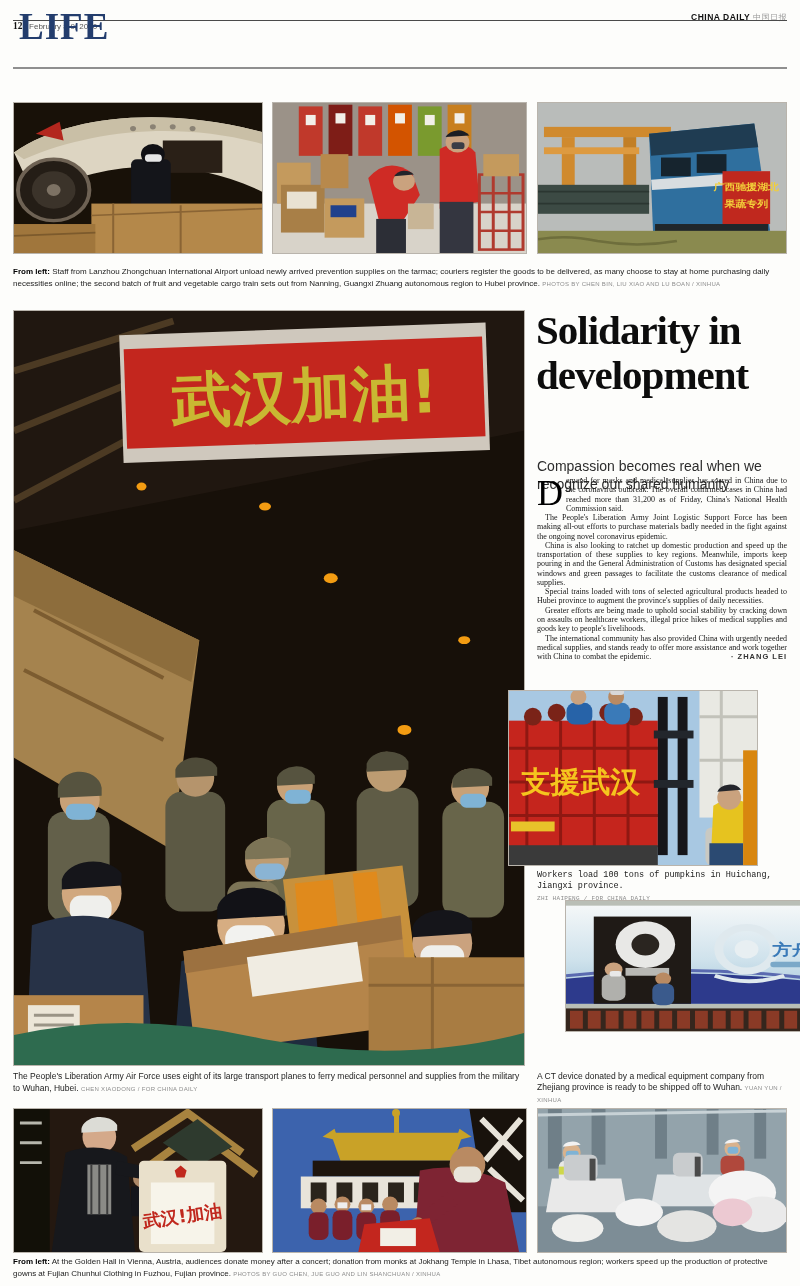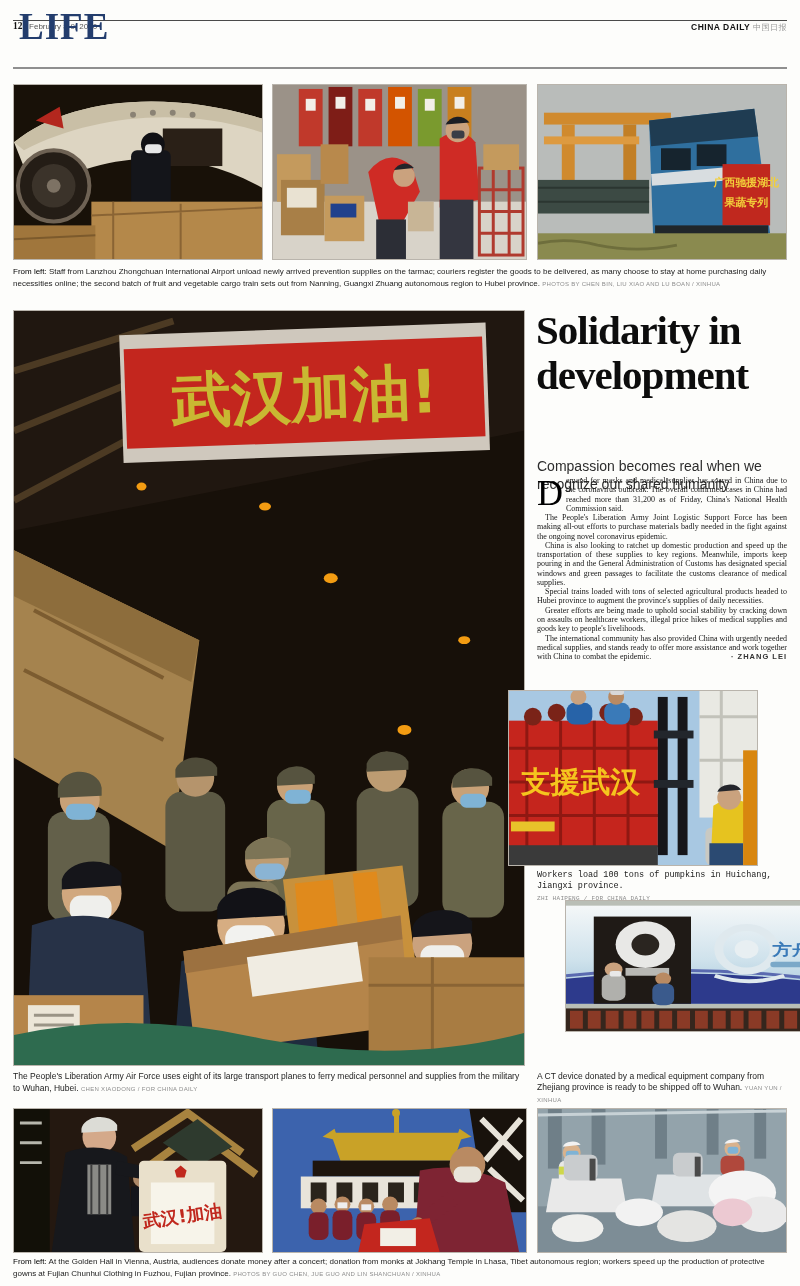--- a/index.html
+++ b/index.html
@@ -5,42 +5,42 @@
   * { margin:0; padding:0; box-sizing:border-box; }
   html,body { background:#e9e9e9; }
   .page {
     position:relative; width:800px; height:1286px; margin:0 auto;
     background:#fdfdfb; overflow:hidden;
     font-family:"Liberation Sans", sans-serif; color:#1a1a1a;
   }
   
   .hdr-left { position:absolute; left:13px; top:21px; font-size:8px; color:#555; }
   .hdr-left b { font-size:9.5px; color:#111; font-family:"Liberation Serif", serif; }
-  .hdr-right { position:absolute; right:13px; top:22px; font-size:8.5px; font-weight:bold; letter-spacing:.5px; color:#111;margin-left:45px; }
+  .hdr-right { position:absolute; right:13px; top:12px; font-size:8.5px; font-weight:bold; letter-spacing:.5px; color:#111;margin-left:45px; }
   .hdr-right .cn { font-weight:normal; color:#999; font-size:8px; }
   .hdr-rule { position:absolute; left:13px; right:13px; top:20px; height:1px; background:#4a4a4a; }
   .masthead {
     position:absolute; left:12px; top:5px;
     font-family:"Liberation Serif", serif; font-weight:bold;
     font-size:37px; letter-spacing:1px; color:#233d6d;margin-left:7px;
   }
   .section-rule { position:absolute; left:13px; right:13px; top:67px; height:2px; background:#8f8f8f; }
 
   
   .photo { position:absolute; border:1px solid #b9b4ac; background:#ccc; overflow:hidden; }
   .photo svg { display:block; width:100%; height:100%; }
 
-  .strip-top .photo { top:84px; height:176px; }
+  .strip-top .photo { top:102px; height:152px; }
   #photo-airport { left:13px;  width:250px; }
   #photo-courier { left:272px; width:255px; }
   #photo-train   { left:537px; width:250px; }
 
   
   .caption { font-size:8px; line-height:1.45; color:#222; }
-  .caption b { font-weight:normal; color:#000; }
+  .caption b { font-weight:bold; color:#000; }
   .credit { font-size:6px; color:#8d8d8d; letter-spacing:.3px; }
   .cap-topstrip { position:absolute; left:13px; width:774px; top:266px; }
   .cap-mainphoto { position:absolute; left:13px; width:512px; top:1070px; font-size:8.5px; }
   .cap-bottomstrip { position:absolute; left:13px; width:774px; top:1256px; }
   .cap-side { position:absolute; left:537px; width:250px; font-size:8.5px; line-height:1.35; }
 
   
   .headline {
     position:absolute; left:536px; top:308px; width:256px;
     font-family:"Liberation Serif", serif; font-weight:600;

